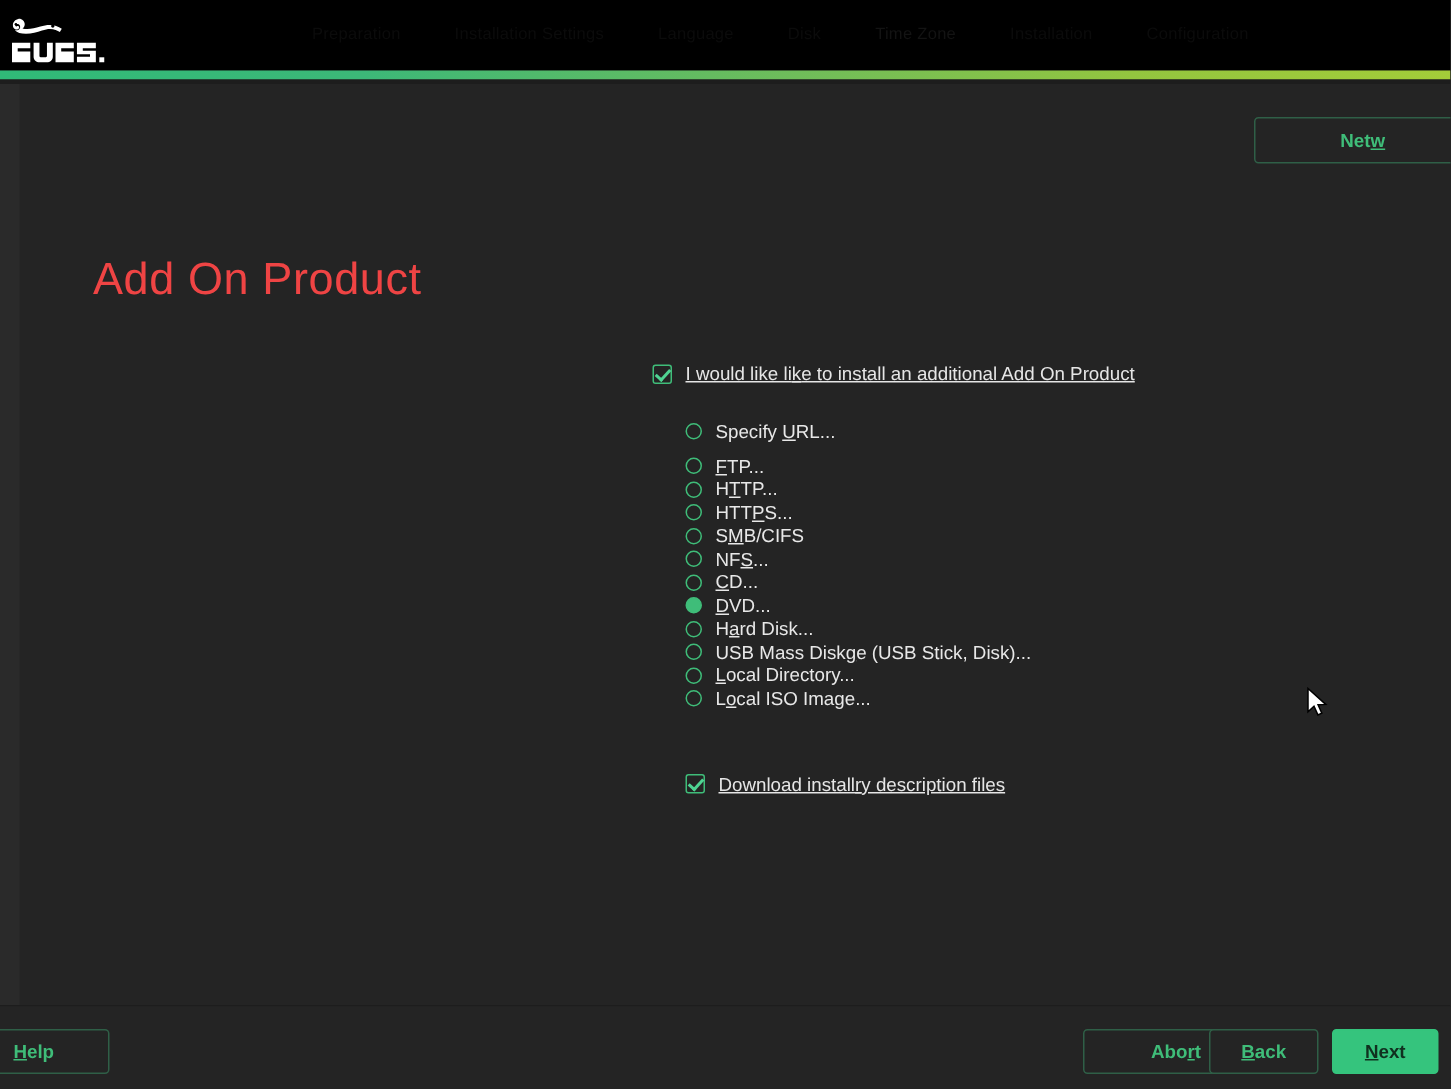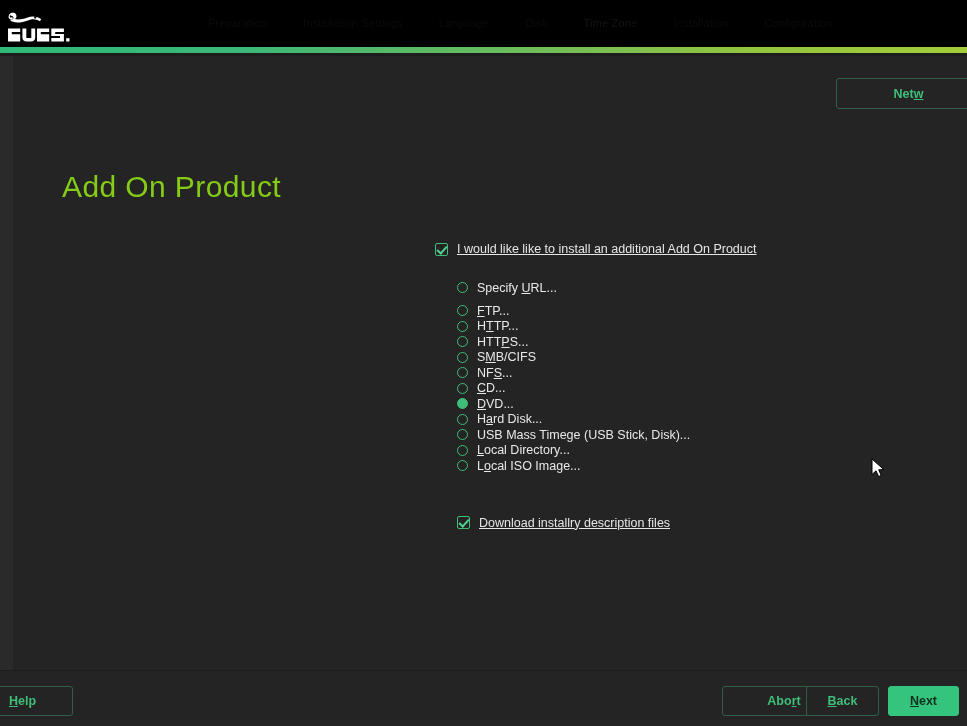--- a/index.html
+++ b/index.html
@@ -52,21 +52,21 @@
     color: #3fbd79;
     font-size: 12.5px; font-weight: bold;
     display: flex; align-items: center; justify-content: center;
     cursor: pointer;
   }
   .netcfg-btn .mn { text-decoration: underline; }
 
   
   .page-title {
     position: absolute; left: 62px; top: 170px;
-    font-size: 30px; color: #84cc16; font-weight: normal;
+    font-size: 30px; color: #ef4444; font-weight: normal;
     letter-spacing: .4px;
   }
 
   
   .form {
     position: absolute; left: 435px; top: 238px; width: 470px;
   }
   .row { display: flex; align-items: center; }
 
   .chk-row { height: 22px; margin-bottom: 0; }
@@ -222,21 +222,21 @@
           <span class="radio-label"><span></span><span class="mn">D</span><span>VD...</span></span>
         </div>
 
         <div class="row radio-row tight">
           <span class="radio-mark"></span>
           <span class="radio-label"><span>H</span><span class="mn">a</span><span>rd Disk...</span></span>
         </div>
 
         <div class="row radio-row tight">
           <span class="radio-mark"></span>
-          <span class="radio-label"><span>USB Mass Time</span><span class="mn">g</span><span>e (USB Stick, Disk)...</span></span>
+          <span class="radio-label"><span>USB Mass Disk</span><span class="mn">g</span><span>e (USB Stick, Disk)...</span></span>
         </div>
 
         <div class="row radio-row tight">
           <span class="radio-mark"></span>
           <span class="radio-label"><span></span><span class="mn">L</span><span>ocal Directory...</span></span>
         </div>
 
         <div class="row radio-row tight">
           <span class="radio-mark"></span>
           <span class="radio-label"><span>L</span><span class="mn">o</span><span>cal ISO Image...</span></span>

